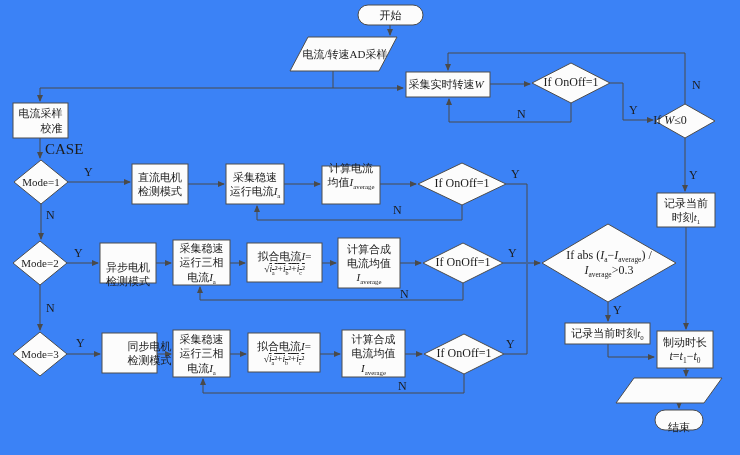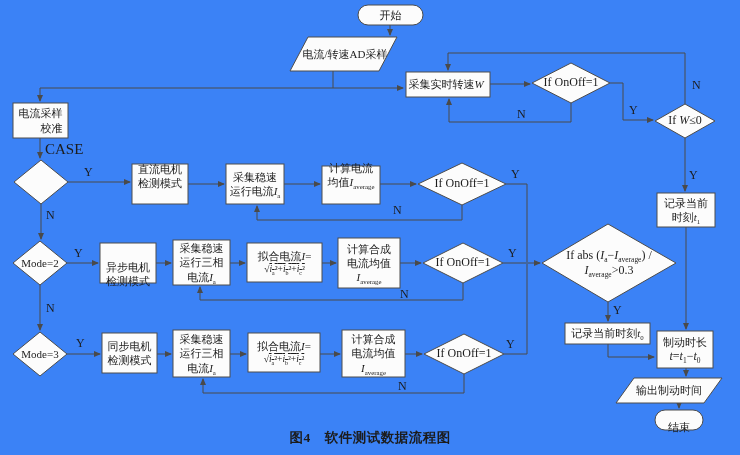--- a/index.html
+++ b/index.html
@@ -107,35 +107,36 @@
   <div class="lbl" style="left:358px;top:5px;width:65px;height:20px;">开始</div>
 
   <div class="lbl" style="left:295px;top:37px;width:100px;height:34px;">电流/转速AD采样</div>
 
   <div class="lbl" style="left:406px;top:72px;width:80px;height:25px;">
     <span><span>采集实时转速</span><span class="it">W</span></span>
   </div>
 
   <div class="lbl small" style="left:532px;top:63px;width:78px;height:40px;">If OnOff=1</div>
 
-  <div class="lbl small" style="left:655px;top:104px;width:60px;height:34px;">
+  <div class="lbl small" style="left:640px;top:104px;width:60px;height:34px;">
     <span><span>If </span><span class="it">W</span><span>≤0</span></span>
   </div>
 
   <div class="lbl" style="left:13px;top:103px;width:55px;height:35px;text-align:right;">
     <span>
         <span class="ln">电流采样</span>
         <span class="ln">校准</span>
       </span>
   </div>
 
+  <div class="lbl" style="left:14px;top:160px;width:54px;height:44px;">Mode=1</div>
   <div class="lbl" style="left:13px;top:241px;width:54px;height:44px;">Mode=2</div>
   <div class="lbl" style="left:13px;top:332px;width:54px;height:44px;">Mode=3</div>
 
-  <div class="lbl" style="left:132px;top:156px;width:56px;height:40px;">
+  <div class="lbl" style="left:132px;top:164px;width:56px;height:40px;">
     <span>
         <span class="ln">直流电机</span>
         <span class="ln">检测模式</span>
       </span>
   </div>
 
   <div class="lbl" style="left:226px;top:164px;width:58px;height:40px;">
     <span>
         <span class="ln">采集稳速</span>
           <span class="ln"><span>运行电流</span><span class="it">I</span><sub>a</sub></span>
@@ -176,21 +177,21 @@
   <div class="lbl" style="left:338px;top:238px;width:62px;height:50px;">
     <span>
         <span class="ln">计算合成</span>
           <span class="ln">电流均值</span>
           <span class="ln"><span class="it">I</span><sub>average</sub></span>
       </span>
   </div>
 
   <div class="lbl small" style="left:423px;top:243px;width:80px;height:40px;">If OnOff=1</div>
 
-  <div class="lbl" style="left:102px;top:333px;width:55px;height:40px;">
+  <div class="lbl" style="left:102px;top:333px;width:55px;height:40px;padding-left:20px;">
     <span>
         <span class="ln">同步电机</span>
         <span class="ln">检测模式</span>
       </span>
   </div>
 
   <div class="lbl" style="left:173px;top:330px;width:57px;height:47px;">
     <span>
         <span class="ln">采集稳速</span>
           <span class="ln">运行三相</span>
@@ -233,21 +234,20 @@
     <span><span>记录当前时刻</span><span class="it">t</span><sub>0</sub></span>
   </div>
 
   <div class="lbl" style="left:657px;top:331px;width:56px;height:37px;">
     <span>
         <span class="ln">制动时长</span>
           <span class="ln small"><span class="it">t</span><span>=</span><span class="it">t</span><sub>1</sub><span>−</span><span class="it">t</span><sub>0</sub></span>
       </span>
   </div>
 
-  <div class="lbl" style="left:616px;top:378px;width:106px;height:25px;">输出制动时间</div>
 
   <div class="lbl" style="left:655px;top:410px;width:48px;height:34px;">结束</div>
 
   <div class="edge-lbl" style="left:45px;top:141px;font-size:15px;">CASE</div>
   <div class="edge-lbl" style="left:84px;top:165px;">Y</div>
   <div class="edge-lbl" style="left:46px;top:208px;">N</div>
   <div class="edge-lbl" style="left:74px;top:246px;">Y</div>
   <div class="edge-lbl" style="left:46px;top:301px;">N</div>
   <div class="edge-lbl" style="left:76px;top:336px;">Y</div>
   <div class="edge-lbl" style="left:511px;top:167px;">Y</div>
@@ -255,17 +255,14 @@
   <div class="edge-lbl" style="left:508px;top:246px;">Y</div>
   <div class="edge-lbl" style="left:400px;top:287px;">N</div>
   <div class="edge-lbl" style="left:506px;top:337px;">Y</div>
   <div class="edge-lbl" style="left:398px;top:379px;">N</div>
   <div class="edge-lbl" style="left:517px;top:107px;">N</div>
   <div class="edge-lbl" style="left:629px;top:103px;">Y</div>
   <div class="edge-lbl" style="left:692px;top:78px;">N</div>
   <div class="edge-lbl" style="left:689px;top:168px;">Y</div>
   <div class="edge-lbl" style="left:613px;top:303px;">Y</div>
 
-  <div id="caption">
-    <span>图4</span><span class="gap"></span><span>软件测试数据流程图</span>
-  </div>
 
 </div>
 
 </body></html>

